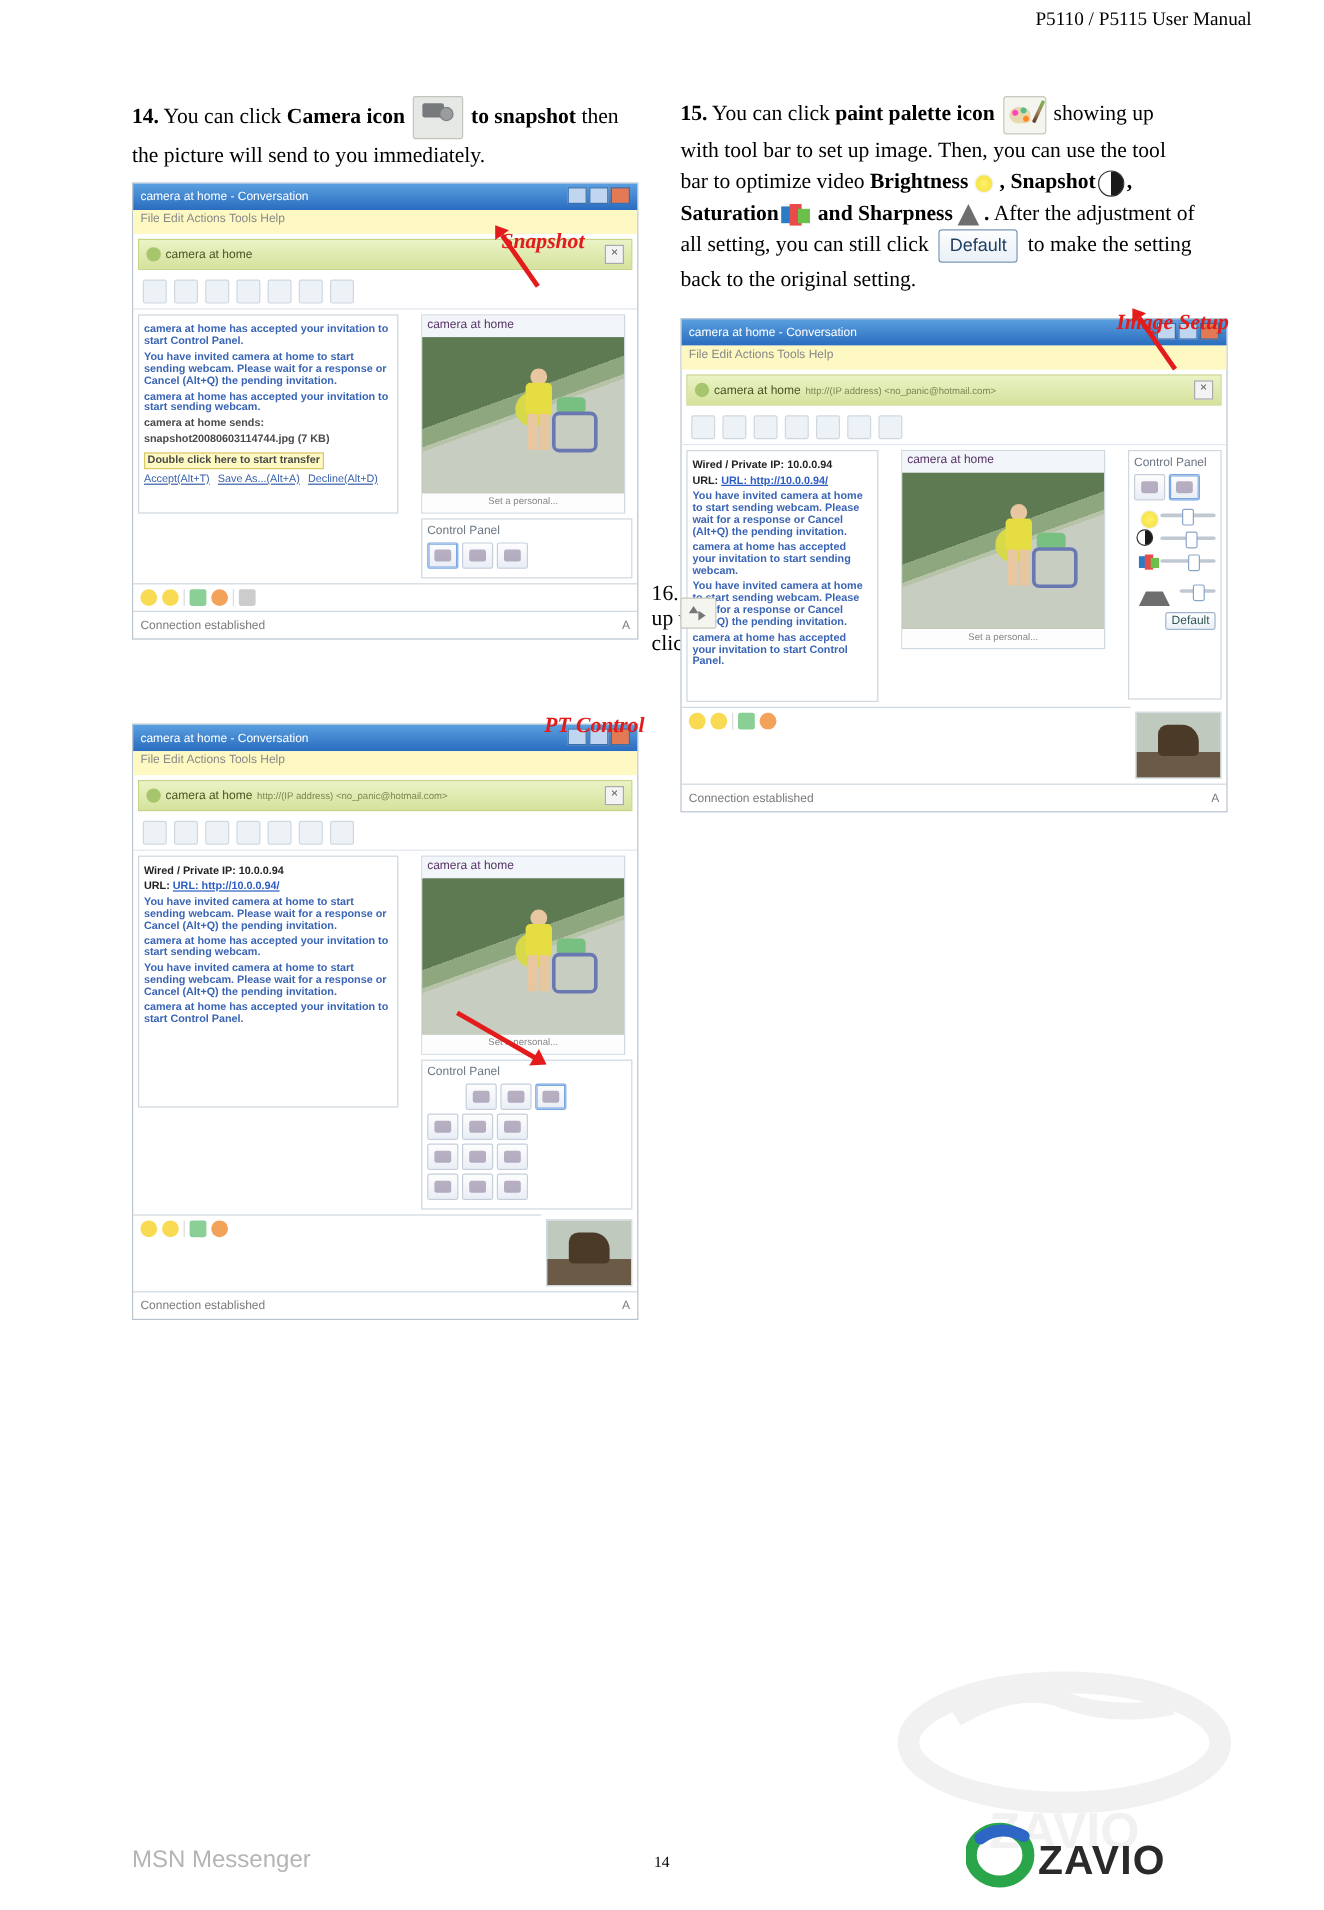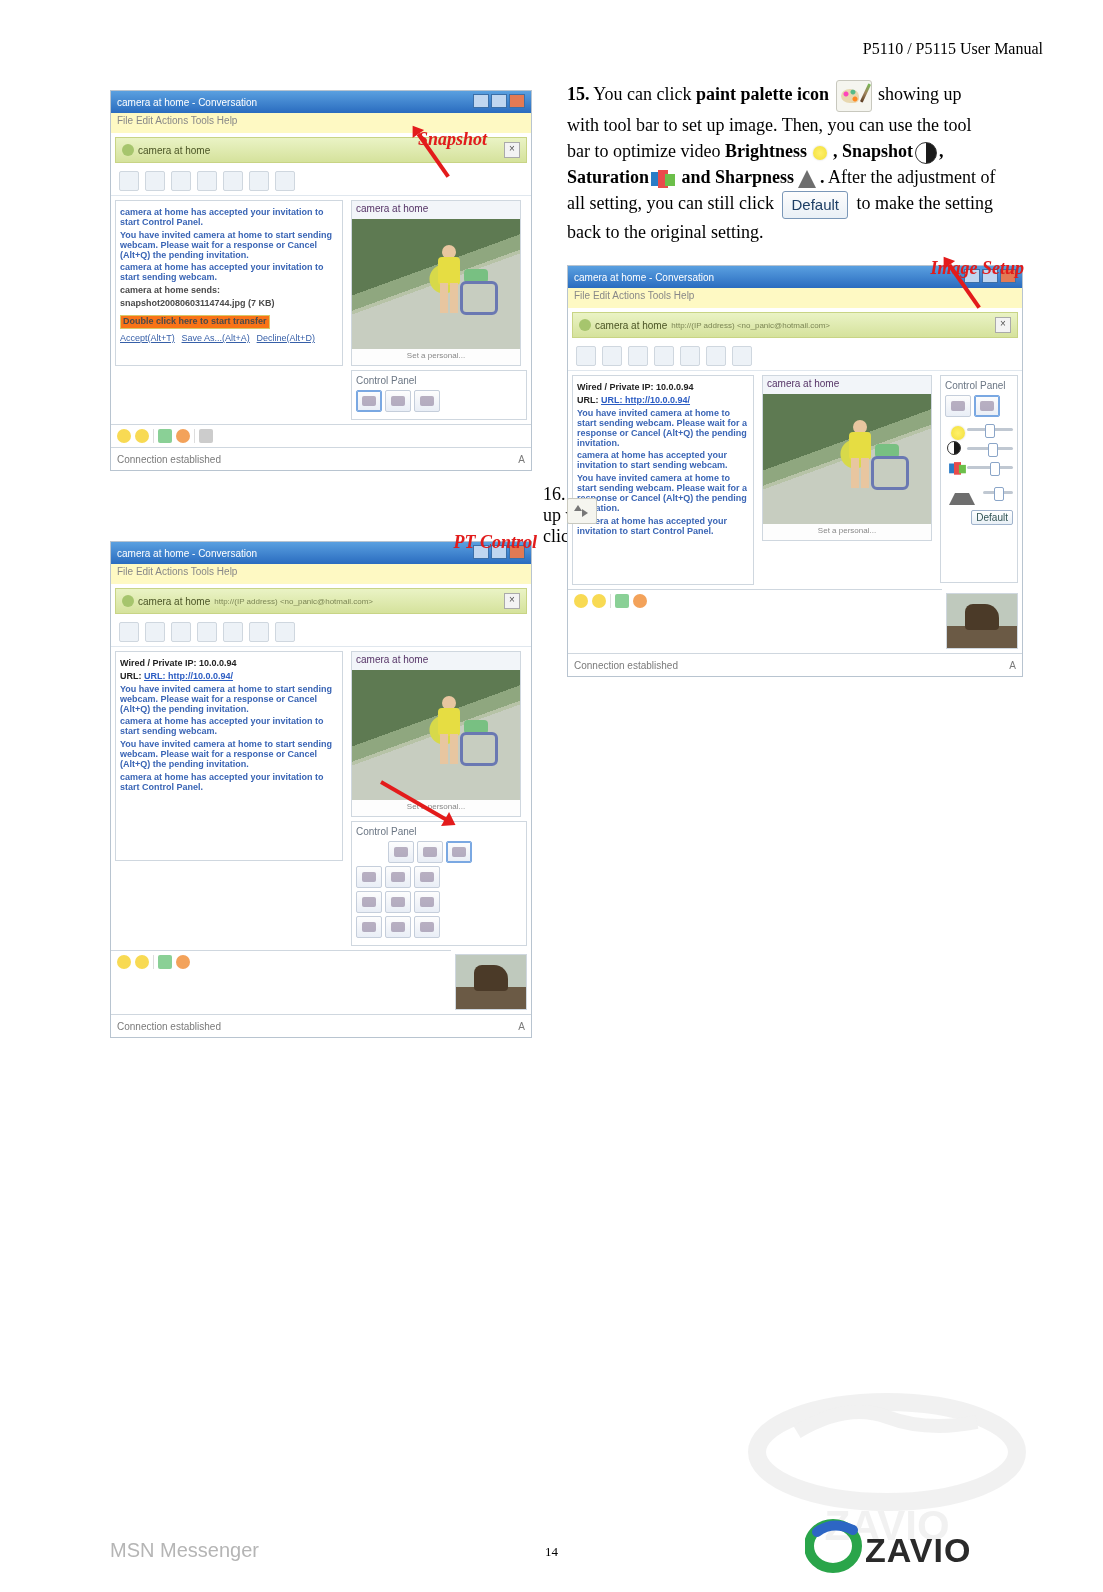--- a/index.html
+++ b/index.html
@@ -12,21 +12,20 @@
     height: 1592px;
     position: relative;
     background: #fff;
   }
   .header-right {
     position: absolute;
     top: 8px;
     right: 60px;
     font-size: 16px;
     font-family: "Times New Roman", serif;
-    margin-top: 32px;
   }
   .content {
     position: absolute;
     top: 80px;
     left: 110px;
     width: 885px;
     display: flex;
     gap: 35px;
   }
   .col {
@@ -195,21 +194,21 @@
     text-align:center; line-height:12px; color:#555;
   }
   .shot .toolbar {
     display:flex; gap:6px; padding:4px 8px;
     border-bottom:1px solid #e0e7ee;
   }
   .shot .toolbar .tb {
     width:18px; height:18px; border:1px solid #cfd7df;
     background:#edf2f7; border-radius:2px;
   }
-  .shot .body { display:flex; padding:4px; gap:8px; }
+  .shot .body { display:flex; padding:4px; gap:19px; }
   .shot .chat {
     flex:1; border:1px solid #cfd7df; height:156px;
     padding:4px; overflow:hidden;
     background:#fff;
   }
   .shot .chat .line {
     margin:3px 0; color:#4a4a4a; font-size:9px; line-height:1.1;
     filter: blur(0.4px);
     font-weight: bold;
   }
@@ -359,20 +358,28 @@
   .watermark svg { width:100%; height:100%; }
 </style>
 </head>
 <body>
 
 <div class="header-right">P5110 / P5115 User Manual</div>
 
 <div class="content">
 
   <div class="col">
+    <p>
+      <span class="b">14.</span>
+      <span>You can click </span>
+      <span class="b">Camera icon </span>
+      <span class="inline-icon"></span>
+      <span class="b"> to snapshot</span>
+      <span> then the picture will send to you immediately.</span>
+    </p>
 
     <div class="shot">
       <div class="titlebar">
         <span>camera at home - Conversation</span>
         <span class="wbuttons"><span></span><span></span><span class="close"></span></span>
       </div>
       <div class="menubar">File  Edit  Actions  Tools  Help</div>
       <div class="subtitlebar">
         <span style="width:12px;height:12px;border-radius:50%;background:#a6c56d;display:inline-block"></span>
         <span>camera at home</span>
@@ -387,21 +394,21 @@
         <span class="tb"></span>
         <span class="tb"></span>
       </div>
       <div class="body">
         <div class="chat">
           <div class="line blue">camera at home has accepted your invitation to start Control Panel.</div>
           <div class="line blue">You have invited camera at home to start sending webcam. Please wait for a response or Cancel (Alt+Q) the pending invitation.</div>
           <div class="line blue">camera at home has accepted your invitation to start sending webcam.</div>
           <div class="line">camera at home sends:</div>
           <div class="line">snapshot20080603114744.jpg (7 KB)</div>
-          <div class="line" style="background:#f97316;border:1px solid #d7c96a;padding:1px 2px;display:inline-block">Double click here to start transfer</div>
+          <div class="line" style="background:#fef9c3;border:1px solid #d7c96a;padding:1px 2px;display:inline-block">Double click here to start transfer</div>
           <div>
             <span class="accept">Accept(Alt+T)</span>
             <span class="accept">Save As...(Alt+A)</span>
             <span class="accept">Decline(Alt+D)</span>
           </div>
         </div>
         <div style="display:flex;flex-direction:column;gap:4px">
           <div class="video">
             <div class="vtitle">camera at home</div>
             <div class="vimg">

